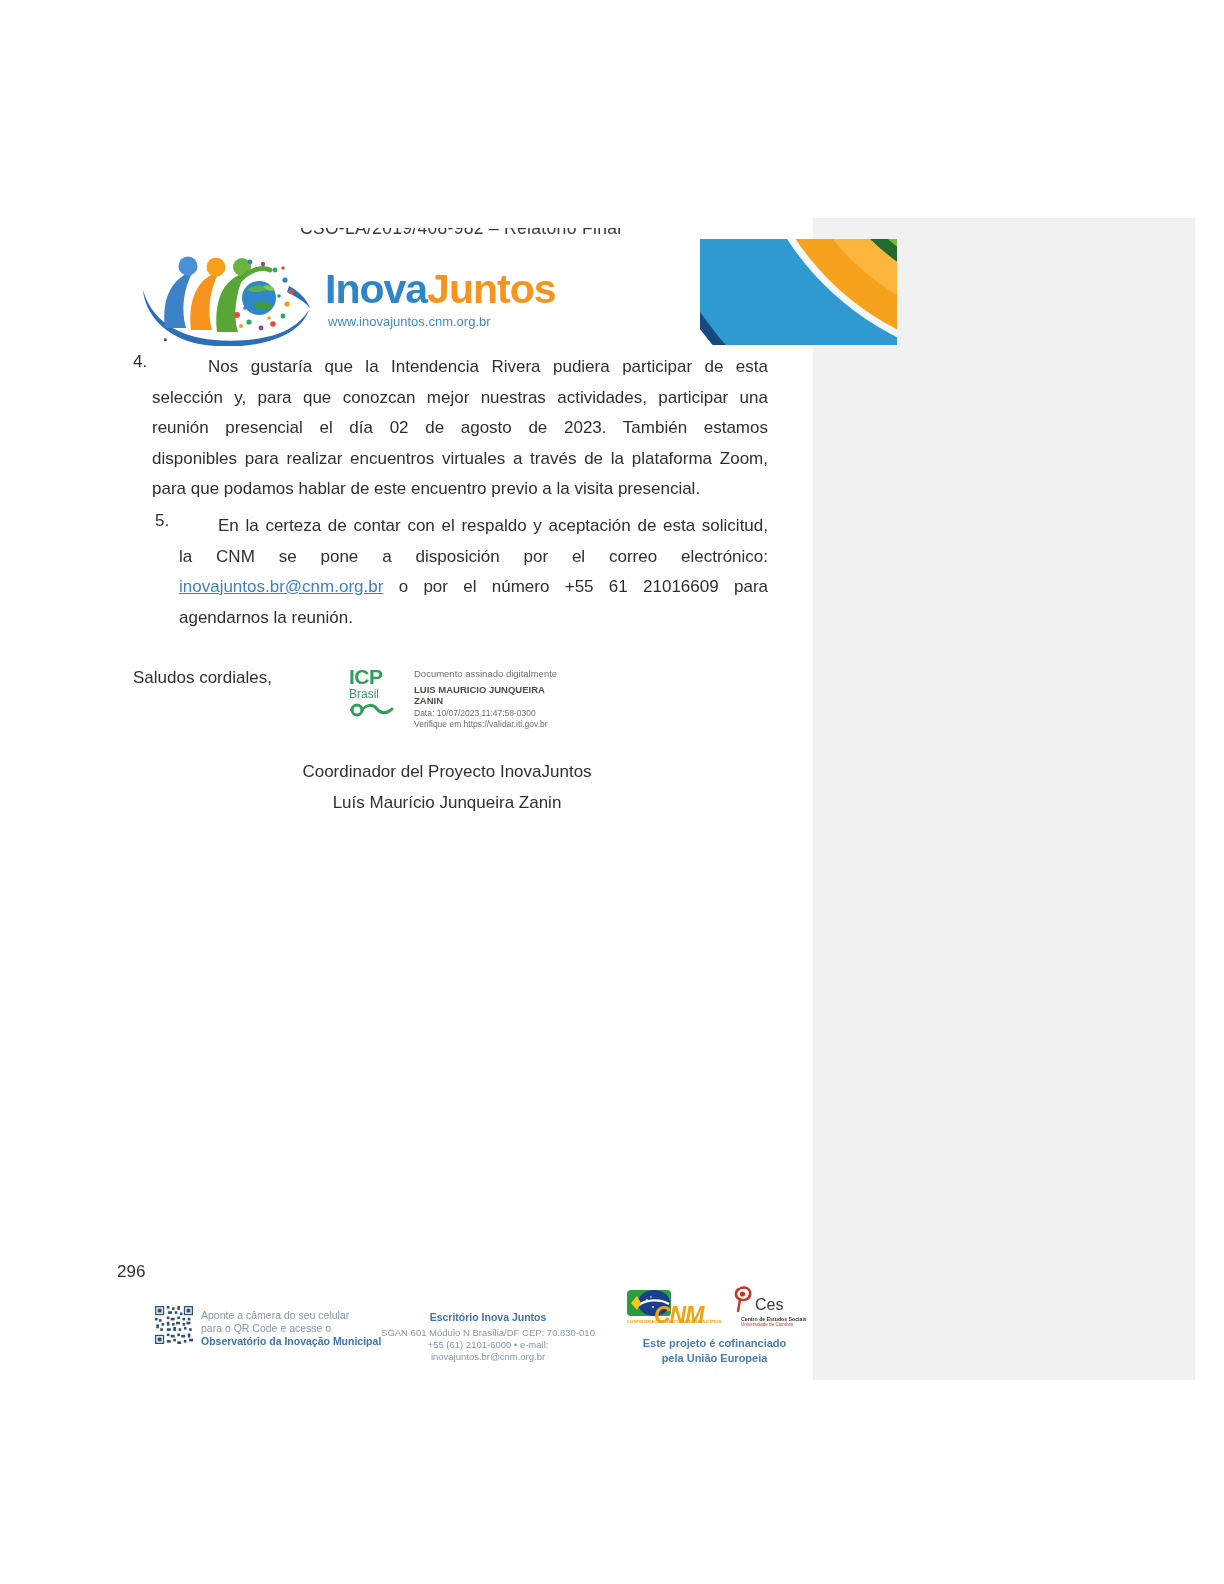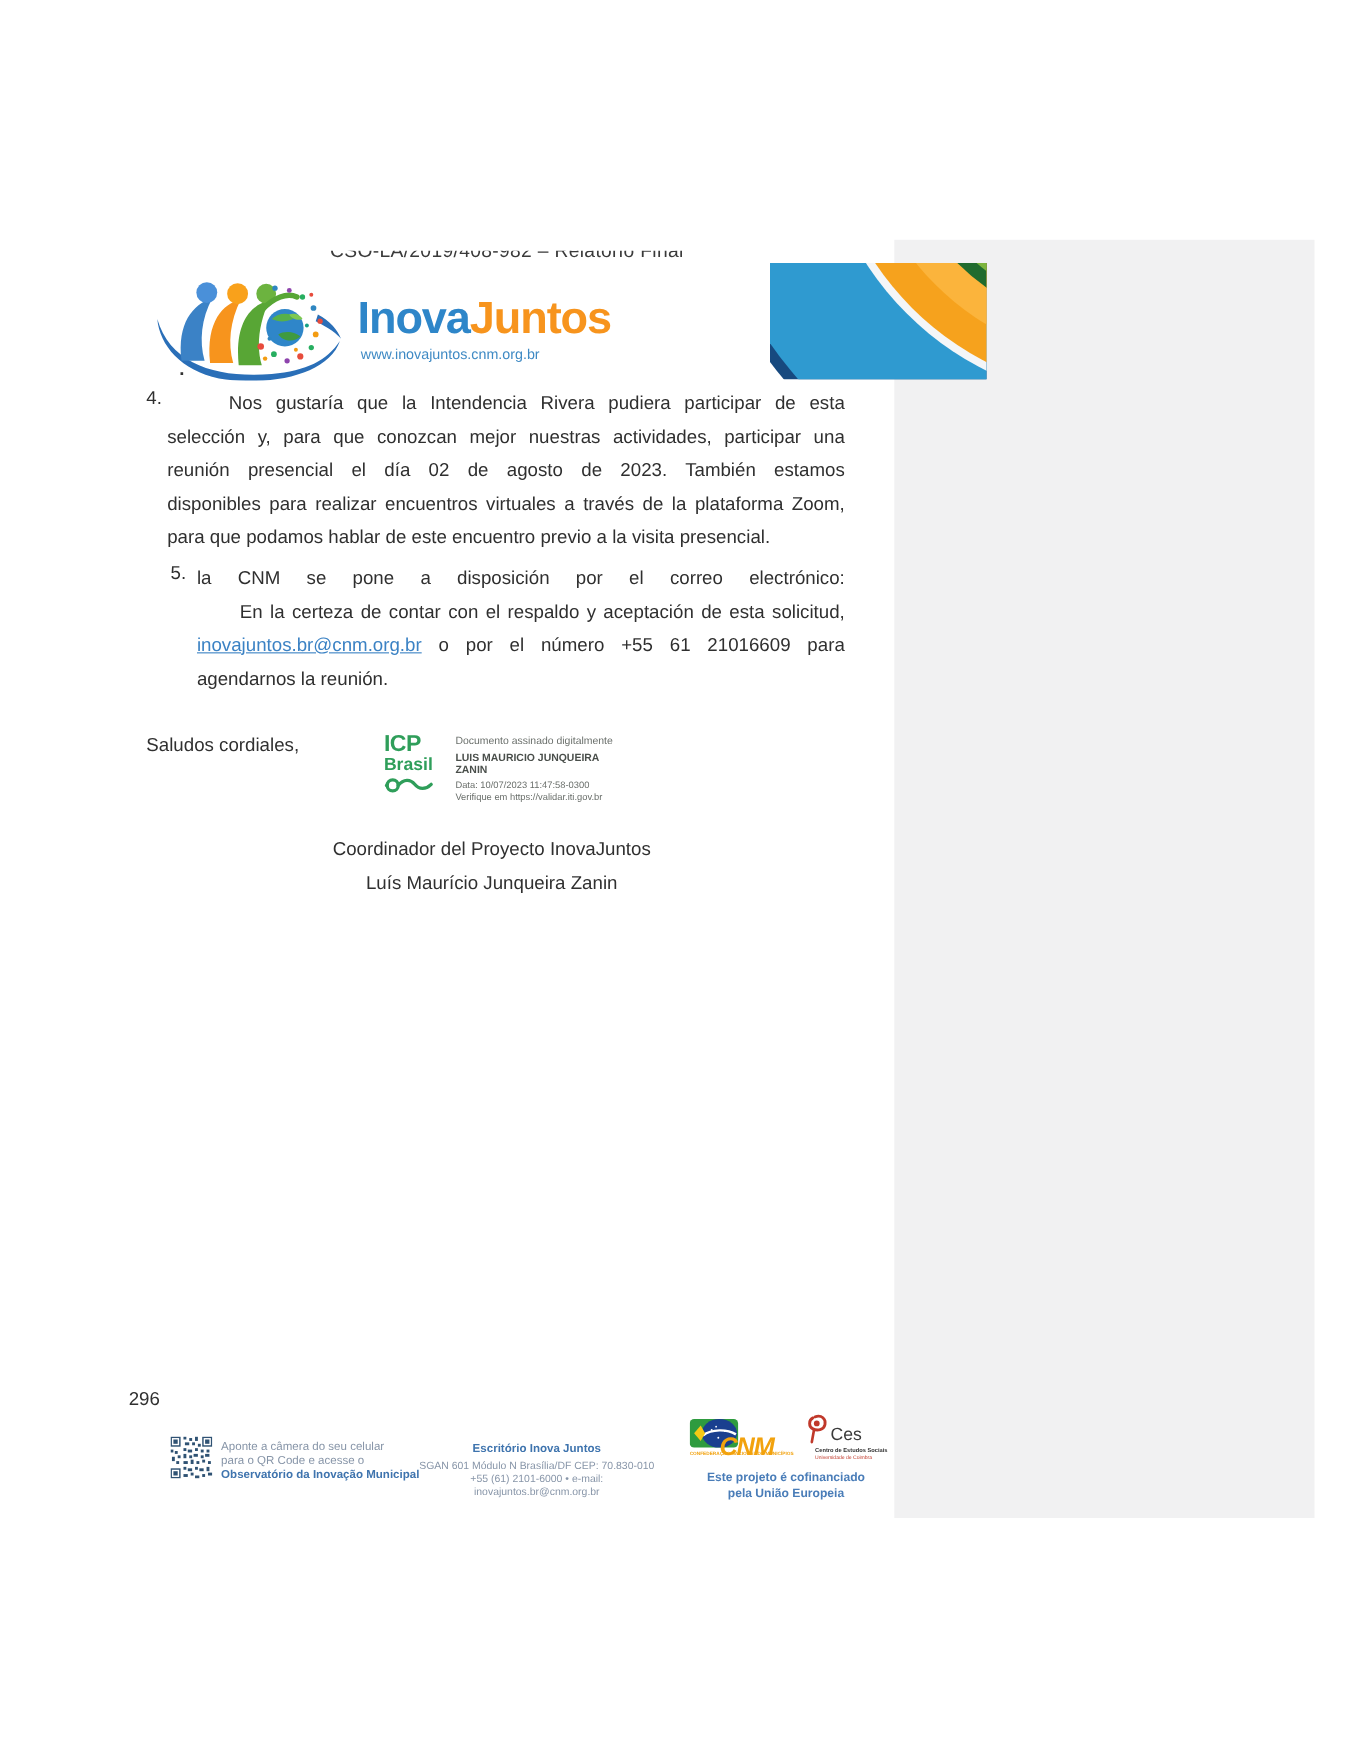--- a/index.html
+++ b/index.html
@@ -39,21 +39,21 @@
   .ind56{text-indent:56px;}
   .ind39{text-indent:39px;}
   a.email-link{color:#3b82c4;text-decoration:underline;}
 
   .closing{left:133px;top:668px;font-size:17px;}
 
   
   .stamp{left:349px;top:666px;width:210px;display:flex;}
   .icp-box{width:50px;color:#2f9e5a;line-height:1;}
   .icp-top{font-size:21px;font-weight:800;letter-spacing:-.5px;}
-  .icp-bottom{font-size:16px;font-weight:700;margin-top:1px;}
+  .icp-bottom{font-size:12px;font-weight:400;margin-top:1px;}
   .stamp-text{margin-left:19px;padding-top:2px;}
   .st-l1{font-size:9.5px;color:#6a6f6b;margin-bottom:5px;}
   .st-l2{font-size:9.5px;font-weight:700;color:#4a4f4b;margin-bottom:2px;}
   .st-l3,.st-l4{font-size:8.5px;color:#6a6f6b;line-height:11px;}
 
   .sig-block{left:247px;top:756px;width:400px;text-align:center;font-size:17px;line-height:31px;}
 
   .page-number{left:117px;top:1262px;font-size:17px;}
 
   
@@ -146,22 +146,22 @@
   <span class="num">4.</span>
   <div class="jl ind56">Nos gustaría que la Intendencia Rivera pudiera participar de esta</div>
   <div class="jl">selección y, para que conozcan mejor nuestras actividades, participar una</div>
   <div class="jl">reunión presencial el día 02 de agosto de 2023. También estamos</div>
   <div class="jl">disponibles para realizar encuentros virtuales a través de la plataforma Zoom,</div>
   <div class="nl">para que podamos hablar de este encuentro previo a la visita presencial.</div>
 </div>
 
 <div class="abs para para5">
   <span class="num">5.</span>
+  <div class="jl ind39">En la certeza de contar con el respaldo y aceptación de esta solicitud,</div>
   <div class="jl">la CNM se pone a disposición por el correo electrónico:</div>
-  <div class="jl ind39">En la certeza de contar con el respaldo y aceptación de esta solicitud,</div>
   <div class="jl"><a class="email-link" href="#">inovajuntos.br@cnm.org.br</a><span> o por el número +55 61 21016609 para</span></div>
   <div class="nl">agendarnos la reunión.</div>
 </div>
 
 <div class="abs closing">Saludos cordiales,</div>
 
 <div class="abs stamp">
   <div class="icp-box">
     <div class="icp-top">ICP</div>
     <div class="icp-bottom">Brasil</div>

